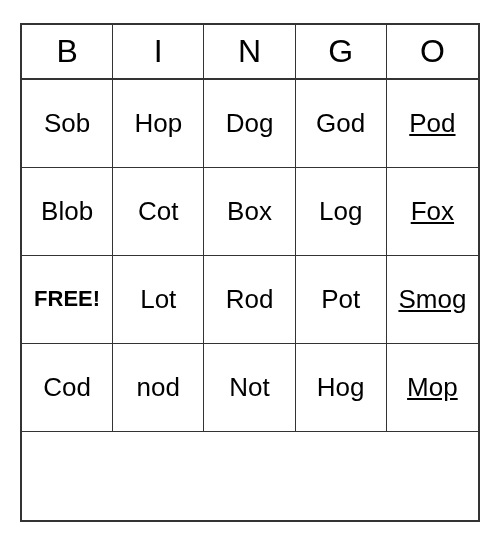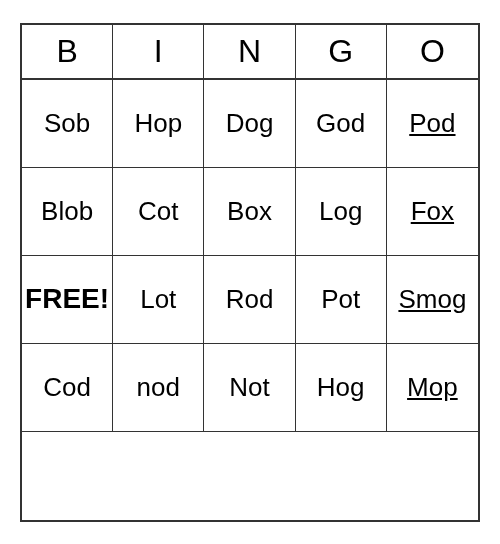--- a/index.html
+++ b/index.html
@@ -62,21 +62,21 @@
     .cell:nth-child(5n) {
       border-right: none;
       text-decoration: underline;
     }
 
     .cell:nth-child(n+21) {
       border-bottom: none;
     }
 
     .free-cell {
-      font-size: 28px;
+      font-size: 22px;
       font-weight: bold;
     }
   </style>
 </head>
 <body>
 
 <div class="bingo-card">
   <div class="bingo-header">
   <div class="header-cell">B</div>
       <div class="header-cell">I</div>

